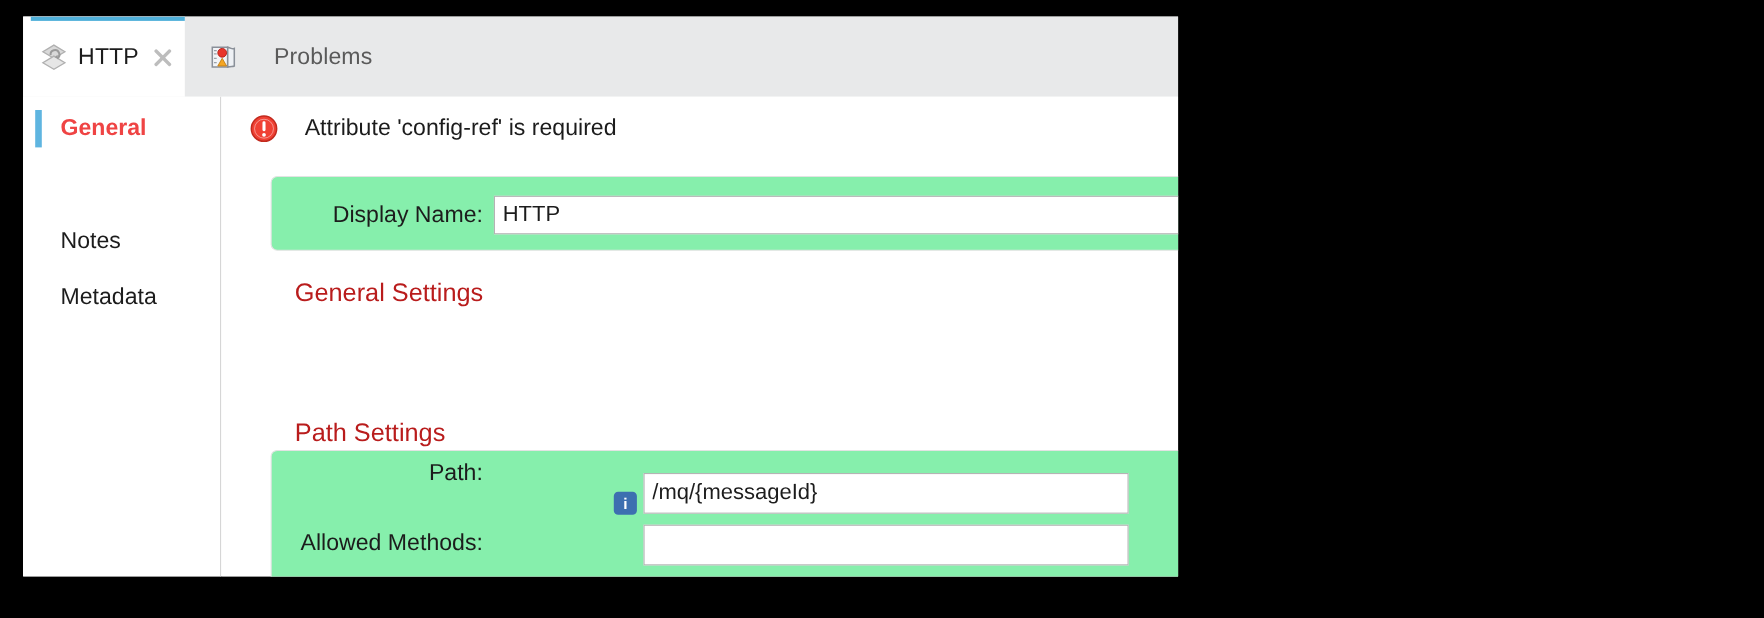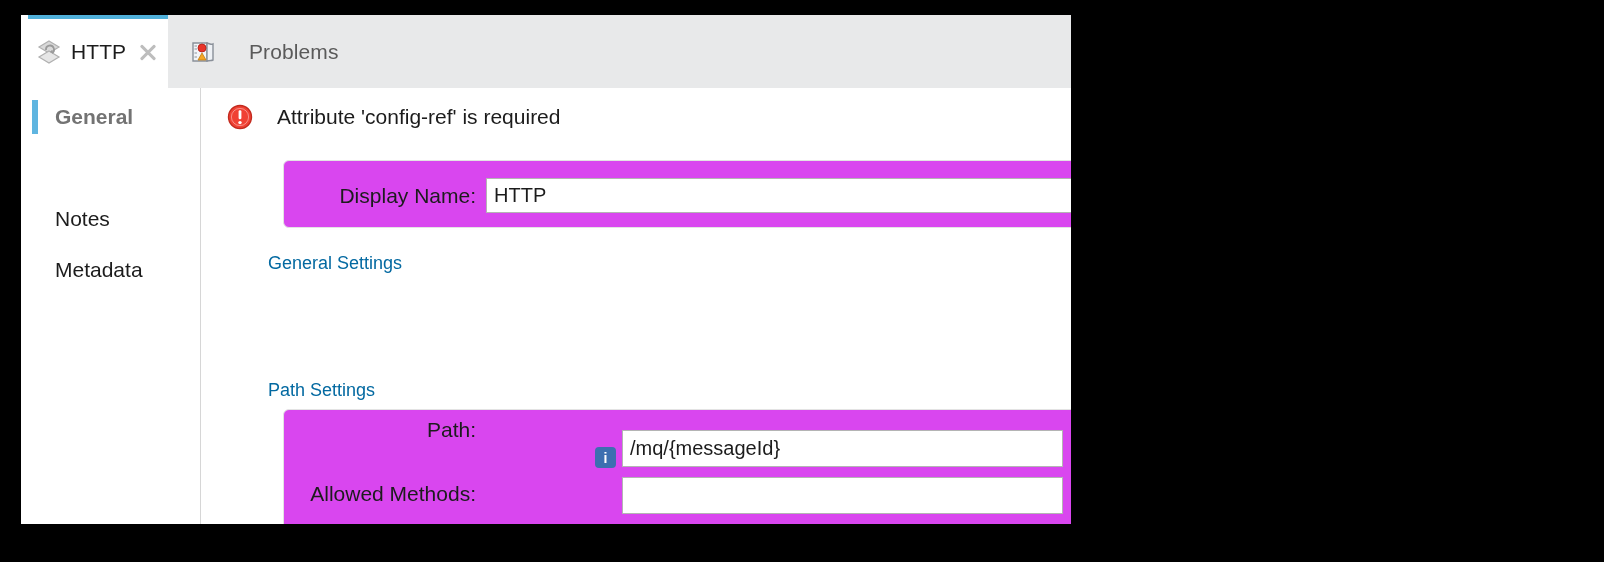--- a/index.html
+++ b/index.html
@@ -129,21 +129,21 @@
     box-sizing: border-box;
     padding-left: 34px;
     cursor: pointer;
   }
   .side-item .side-label {
     font-size: 21px;
     color: #1c1c1c;
     white-space: nowrap;
   }
   .side-item.active .side-label {
-    color: #737373;
+    color: #ef4444;
     font-weight: bold;
   }
   .side-item.active::before {
     content: "";
     position: absolute;
     left: 11px;
     top: 0;
     width: 6px;
     height: 34px;
     background: #5fb5e0;
@@ -170,34 +170,33 @@
   #error-banner .err-text {
     font-size: 21px;
     color: #1c1c1c;
     margin-left: 24px;
     white-space: nowrap;
   }
 
   
   .card {
     position: absolute;
-    background: #d946ef;
+    background: #86efac;
     border: 1px solid #e3e3e3;
     border-radius: 6px;
     box-sizing: border-box;
-    margin-left: 37px;
   }
   #card-display  { left: 44px; top: 72px;  width: 846px; height: 68px; }
   #card-general  { left: 44px; top: 200px; width: 846px; height: 72px; }
   #card-basic    { left: 44px; top: 321px; width: 846px; height: 130px; }
 
   .section-title {
     position: absolute;
-    font-size: 18px;
-    color: #0369a1;
+    font-size: 23px;
+    color: #b91c1c;
     white-space: nowrap;
   }
   #title-general { left: 66px; top: 165px; }
   #title-basic   { left: 66px; top: 292px; }
 
   .field-label {
     position: absolute;
     font-size: 21px;
     color: #1c1c1c;
     white-space: nowrap;

